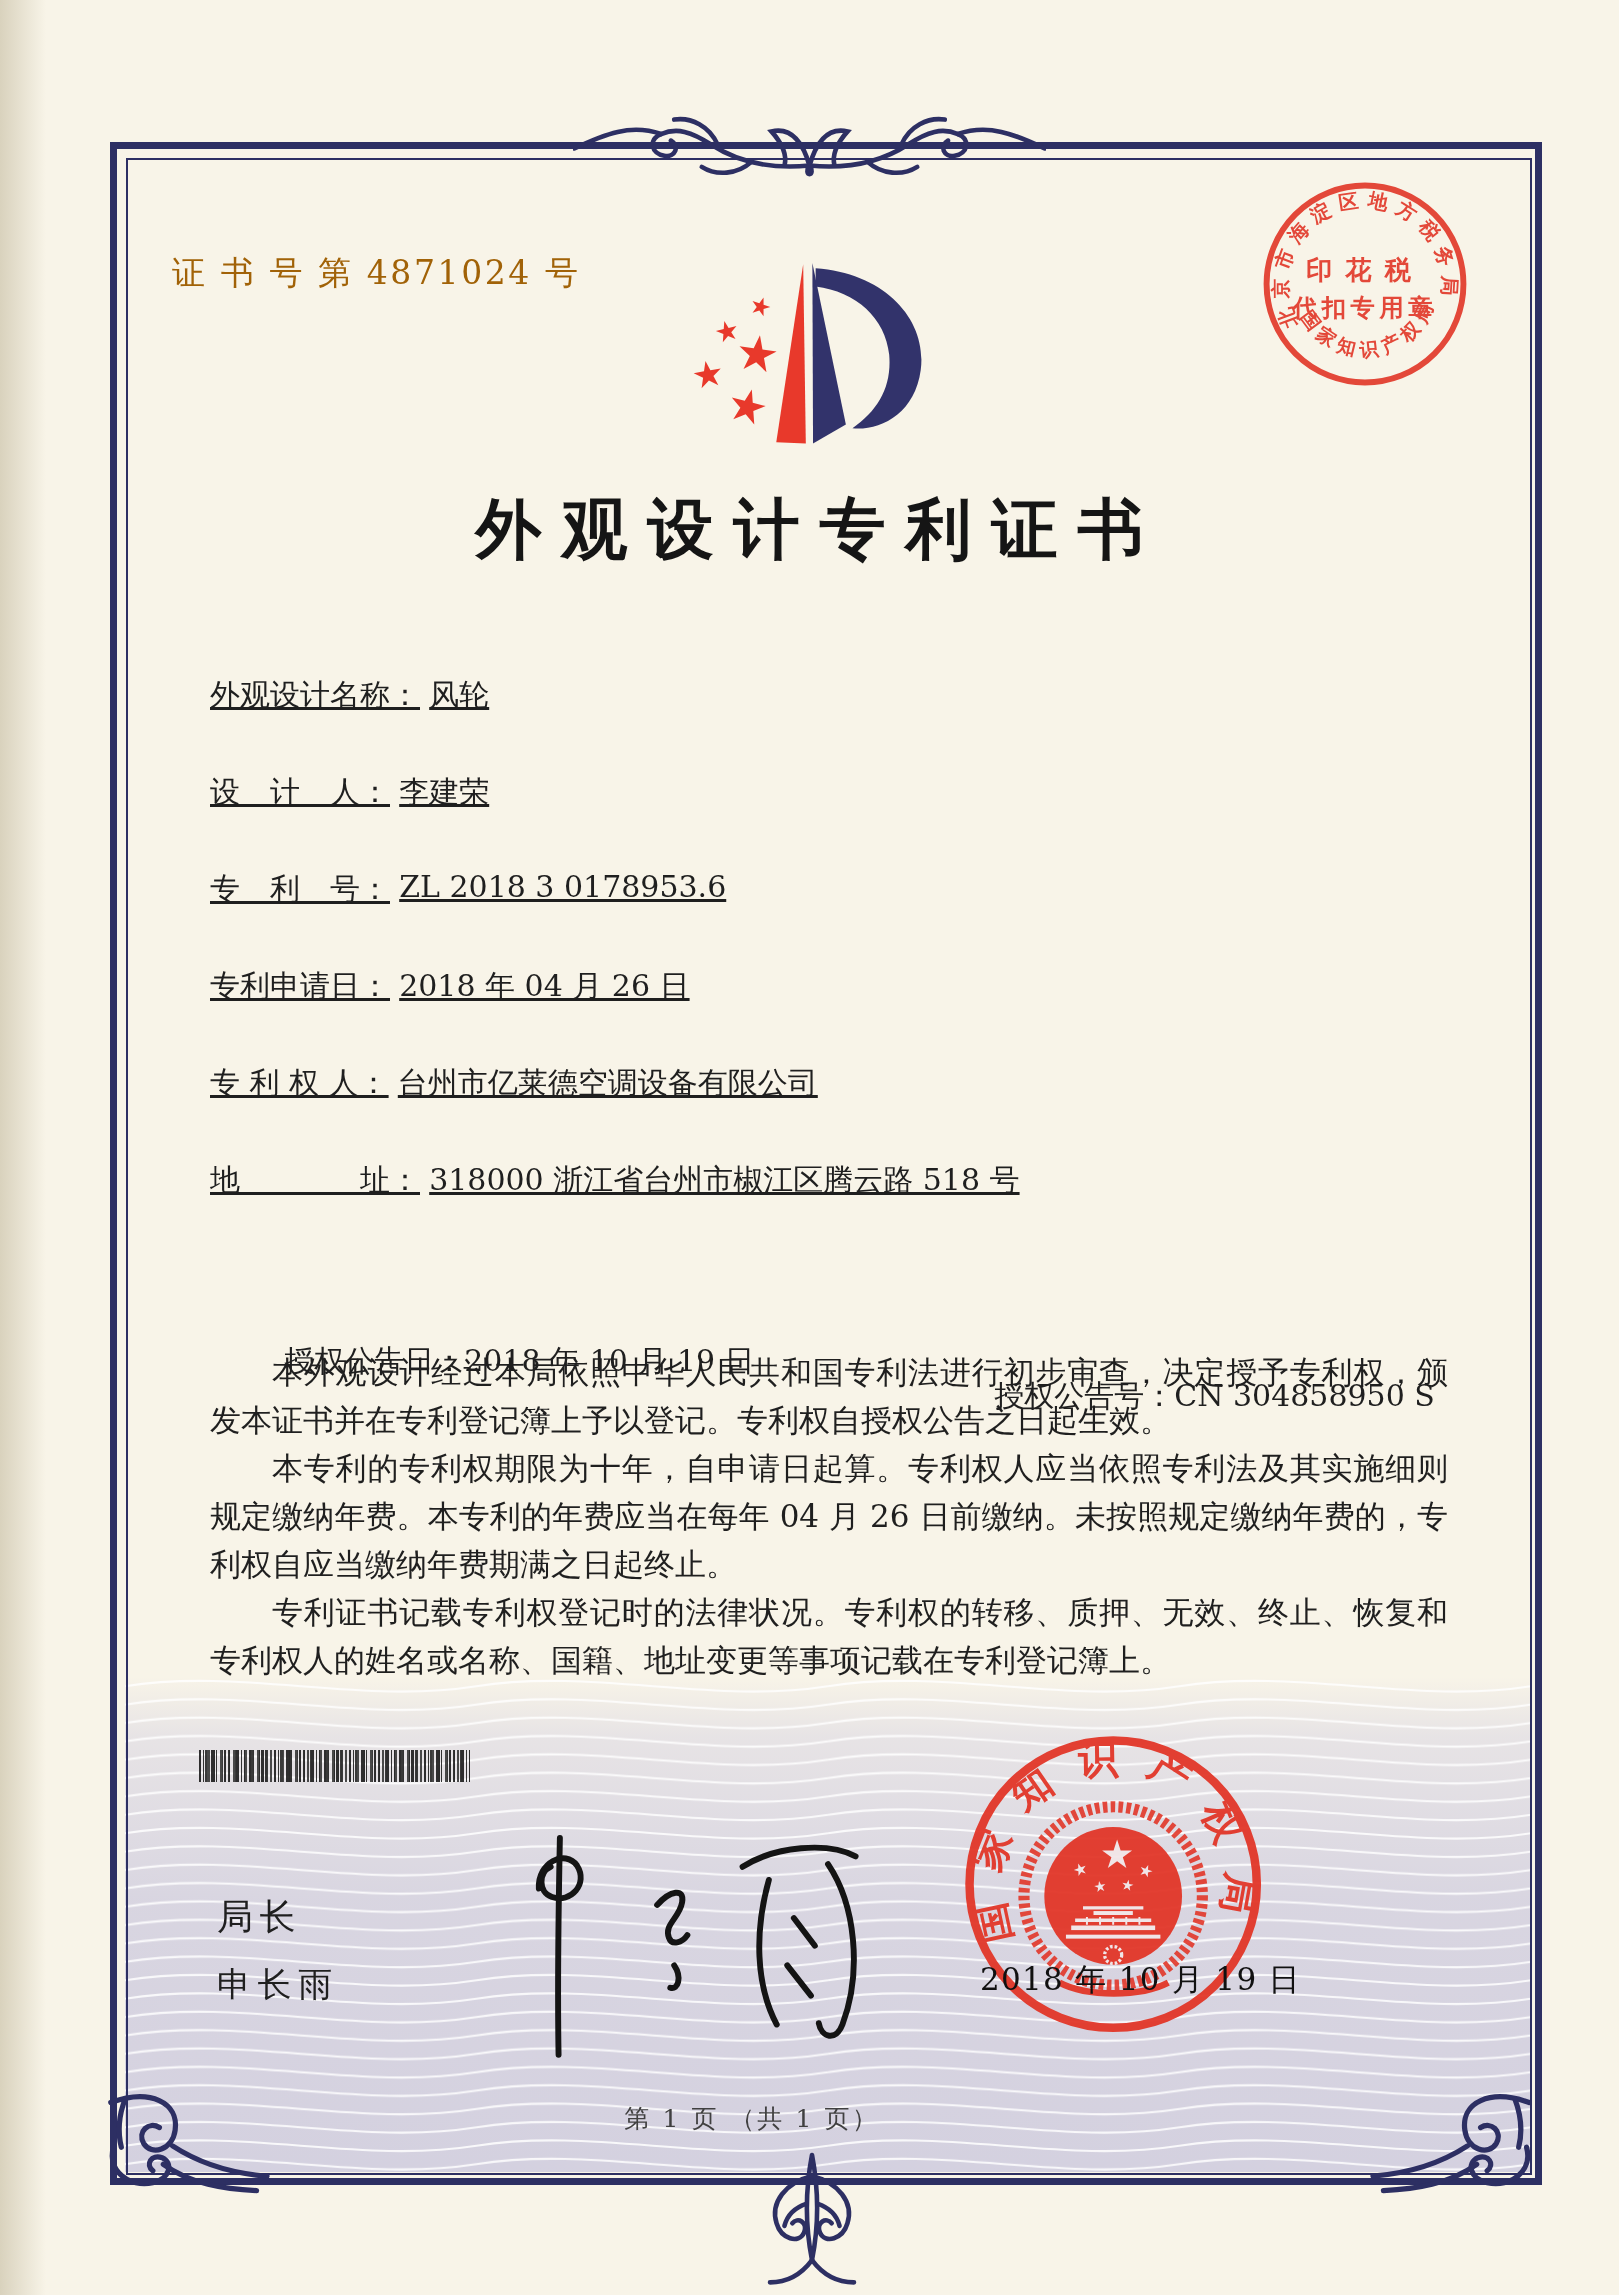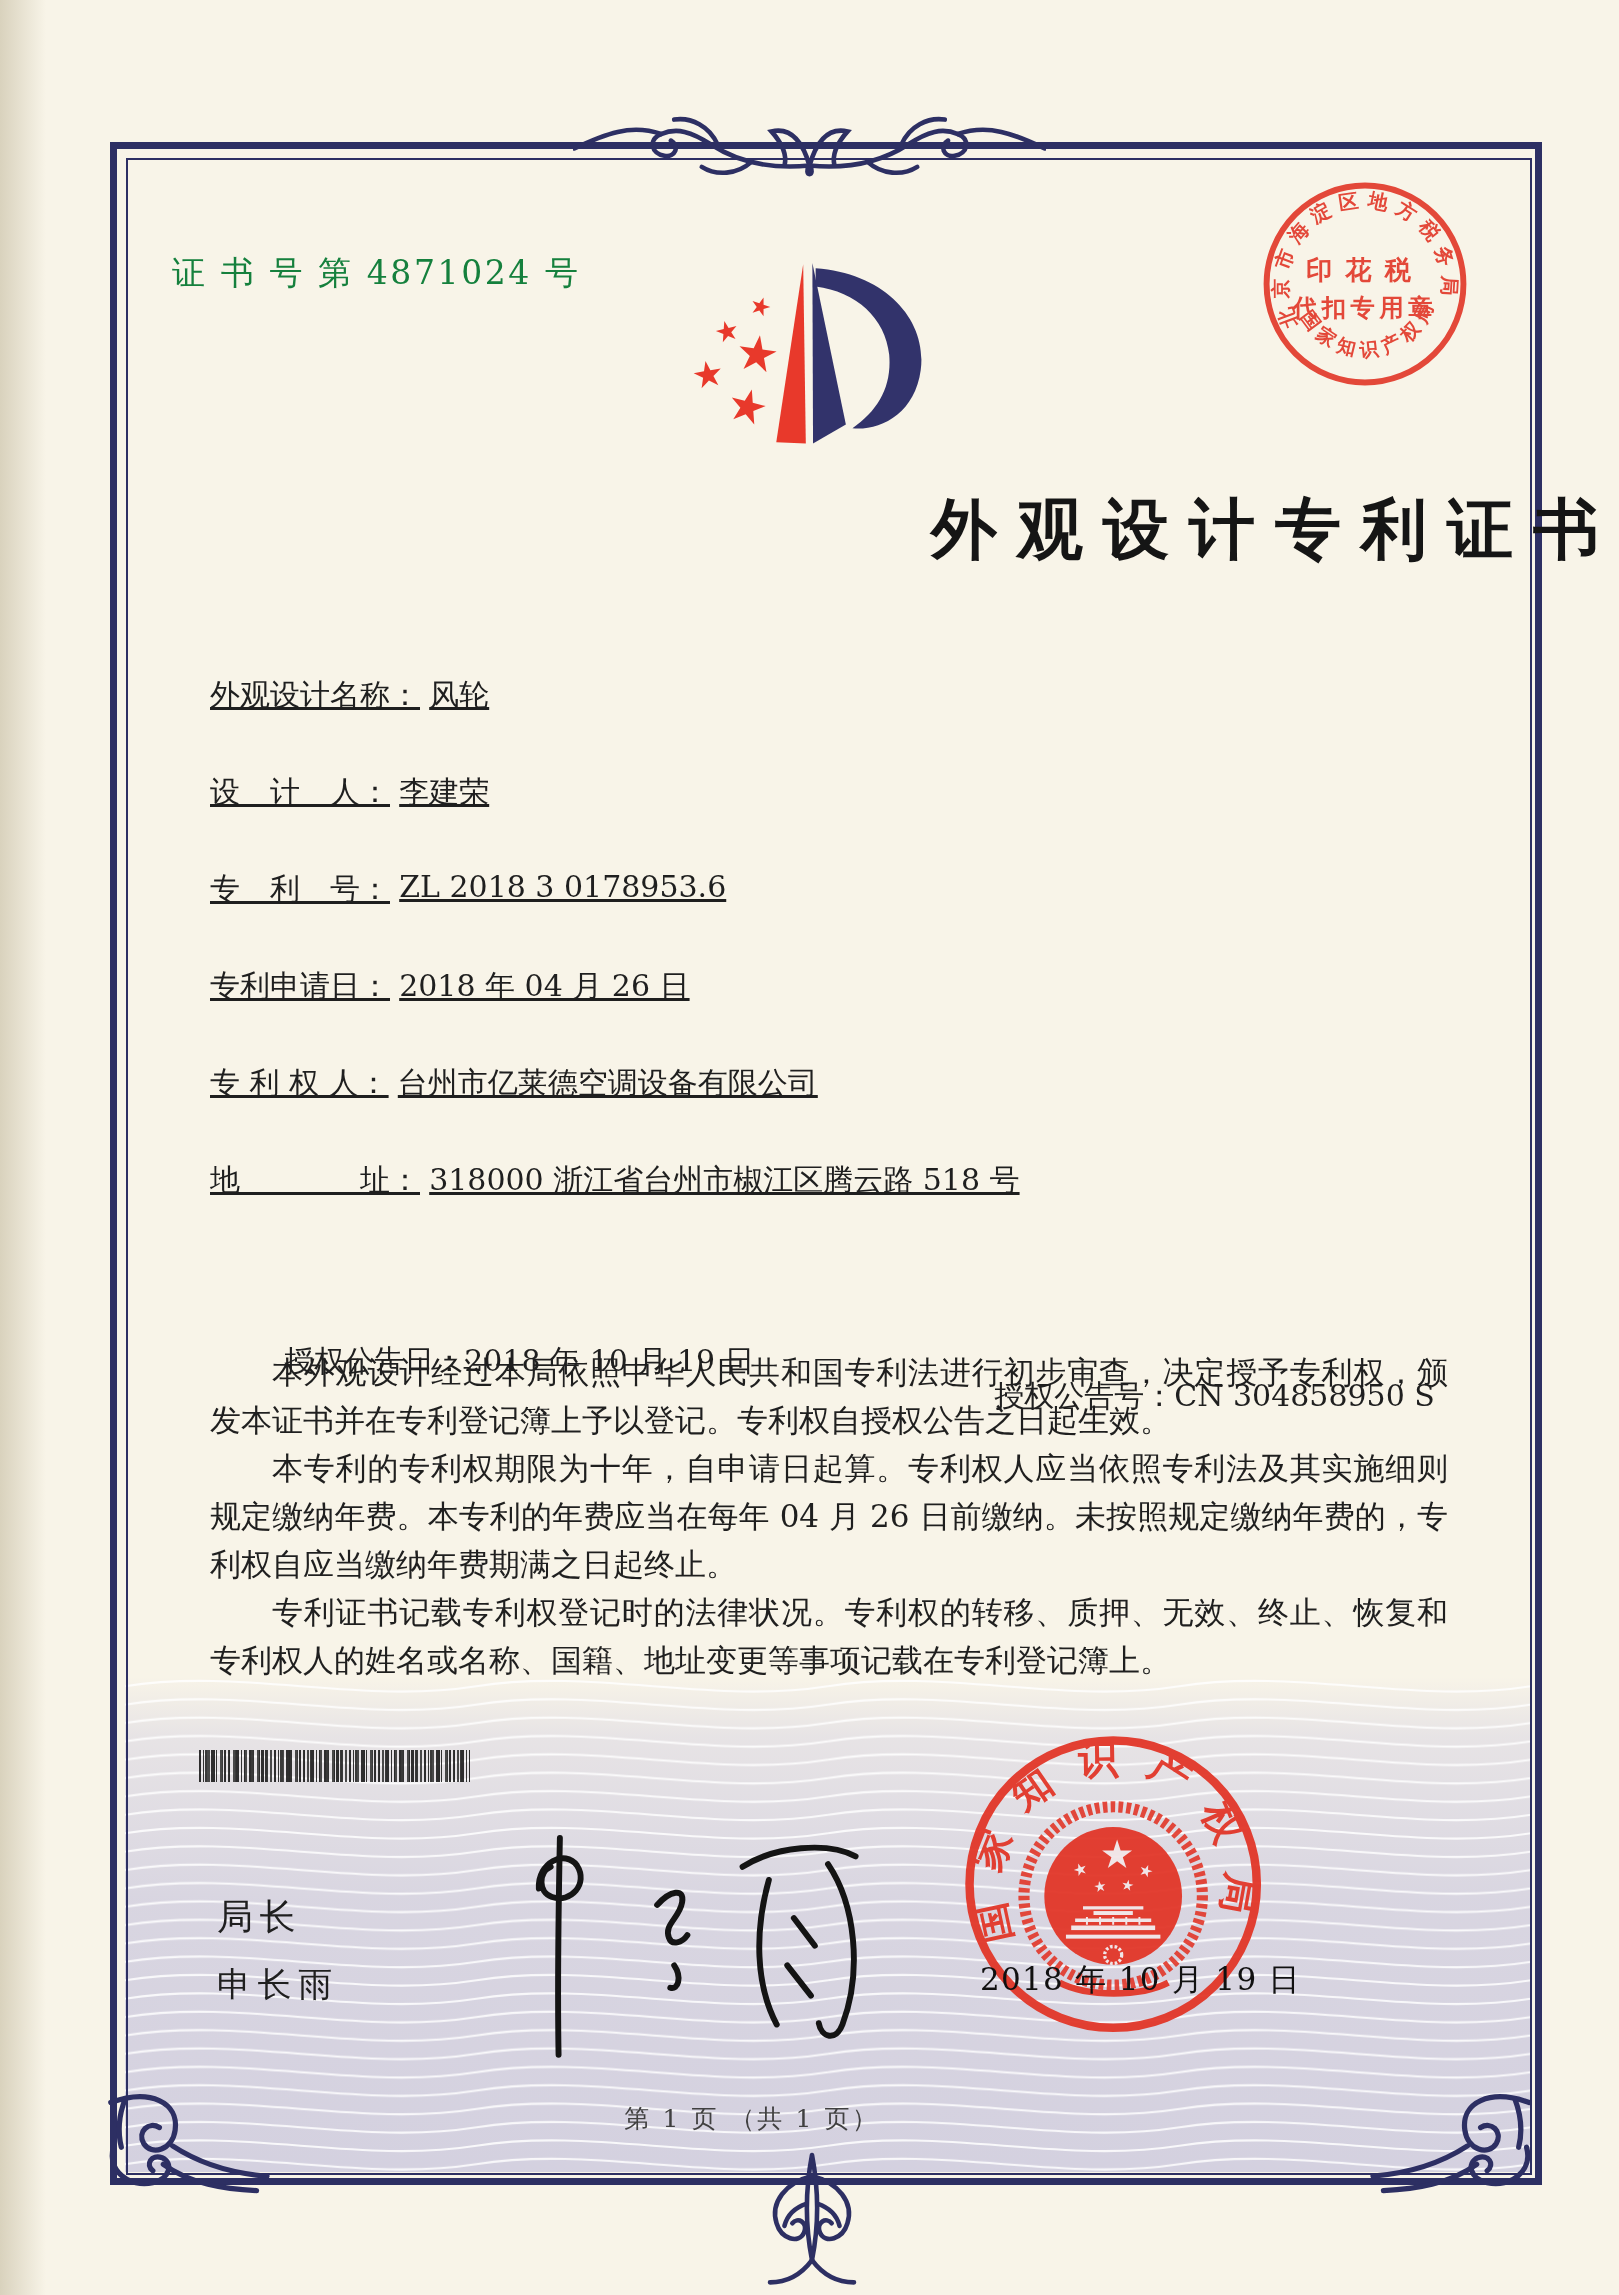--- a/index.html
+++ b/index.html
@@ -8,24 +8,24 @@
   .scan-edge{position:absolute;left:0;top:0;width:46px;height:100%;
         background:linear-gradient(90deg,#d9d2bd,rgba(248,244,232,0));}
   
   .border-outer{position:absolute;left:110px;top:142px;width:1418px;height:2029px;
         border:7.2px solid #2d2f63;}
   .border-inner{position:absolute;left:126px;top:158px;width:1402px;height:2013px;
         border:2px solid #2d2f63;}
   
   .guilloche{position:absolute;left:125px;top:1677px;width:1406px;height:495px;}
   
-  .cert-no{position:absolute;left:172px;top:251px;font-size:33px;letter-spacing:2.6px;color:#15803d;}
+  .cert-no{position:absolute;left:172px;top:251px;font-size:33px;letter-spacing:2.6px;color:#a16207;}
   .logo{position:absolute;left:683px;top:255px;width:243px;height:197px;}
   .tax-stamp{position:absolute;left:1260px;top:179px;width:210px;height:210px;opacity:.93;}
-  .main-title{position:absolute;left:0;top:485px;width:1619px;text-align:right;
+  .main-title{position:absolute;left:0;top:485px;width:1619px;text-align:center;
         font-size:66px;font-weight:bold;letter-spacing:20px;padding-left:20px;box-sizing:border-box;color:#151515;}
   
   .fields{position:absolute;left:210px;top:675px;width:1248px;text-decoration:underline;}
   .frow{height:97px;display:flex;align-items:flex-start;font-size:30px;white-space:pre;}
   .flabel{display:inline-block;}
   .fvalue{margin-left:9.2px;}
   .grant-row{position:absolute;top:1271px;left:17px;width:1570px;font-size:30px;white-space:pre;}
   .grant-left{position:absolute;left:210px;}
   .grant-right{position:absolute;left:920px;}
   

